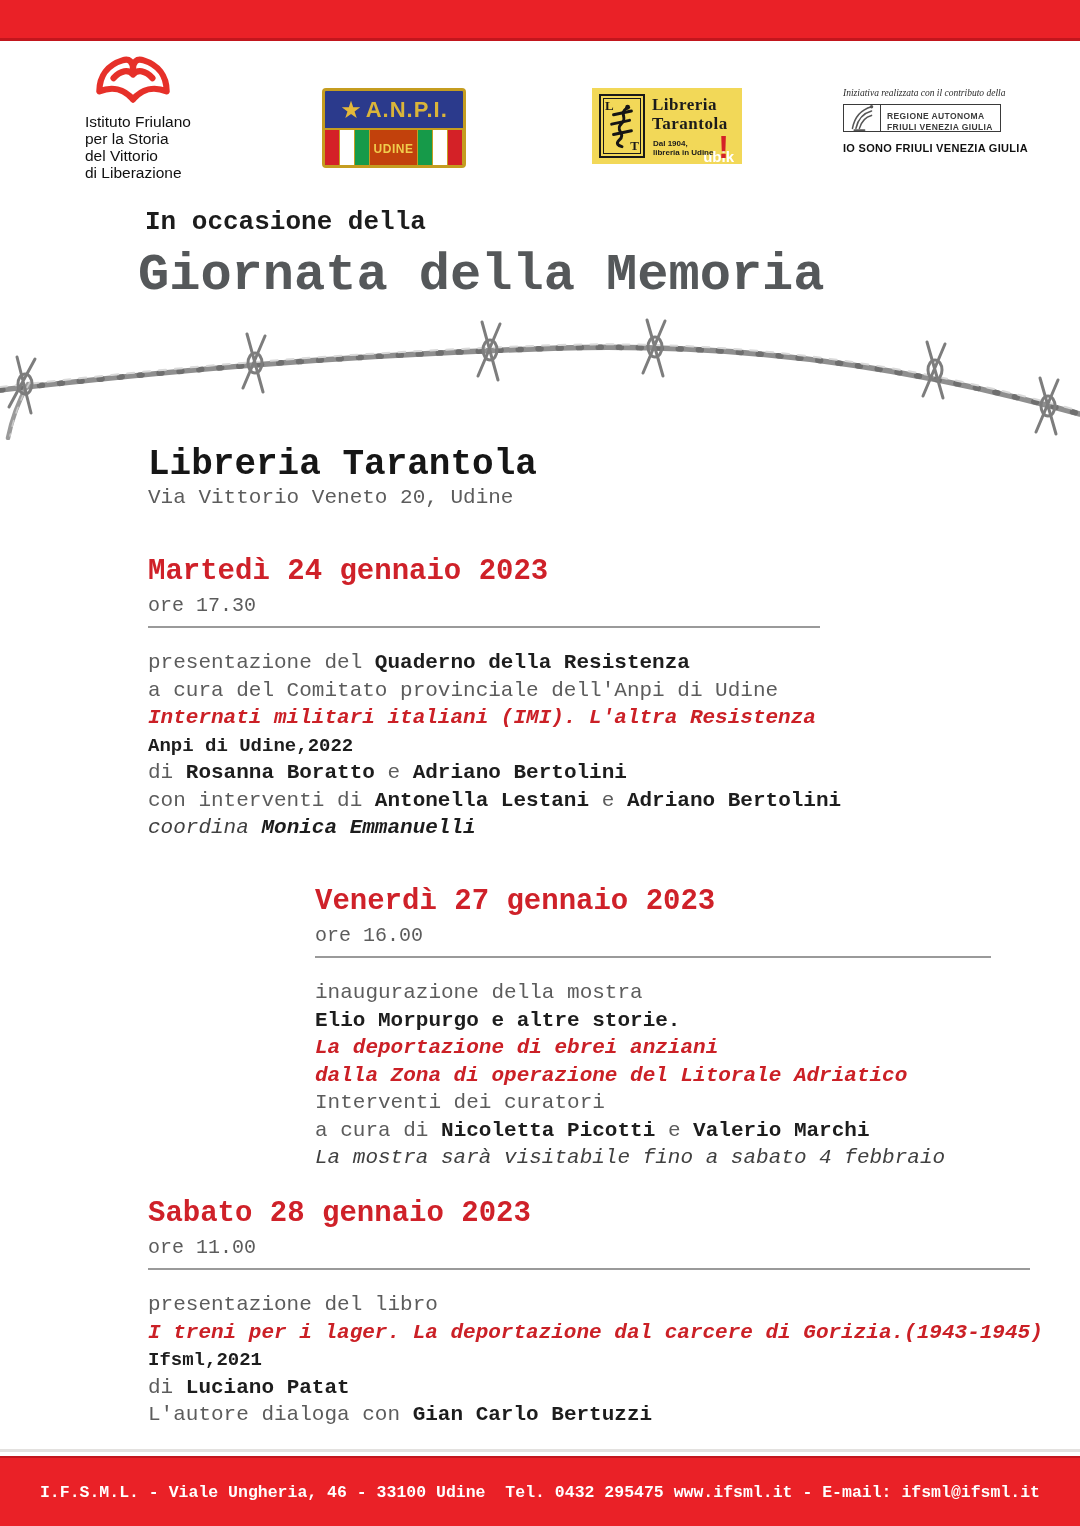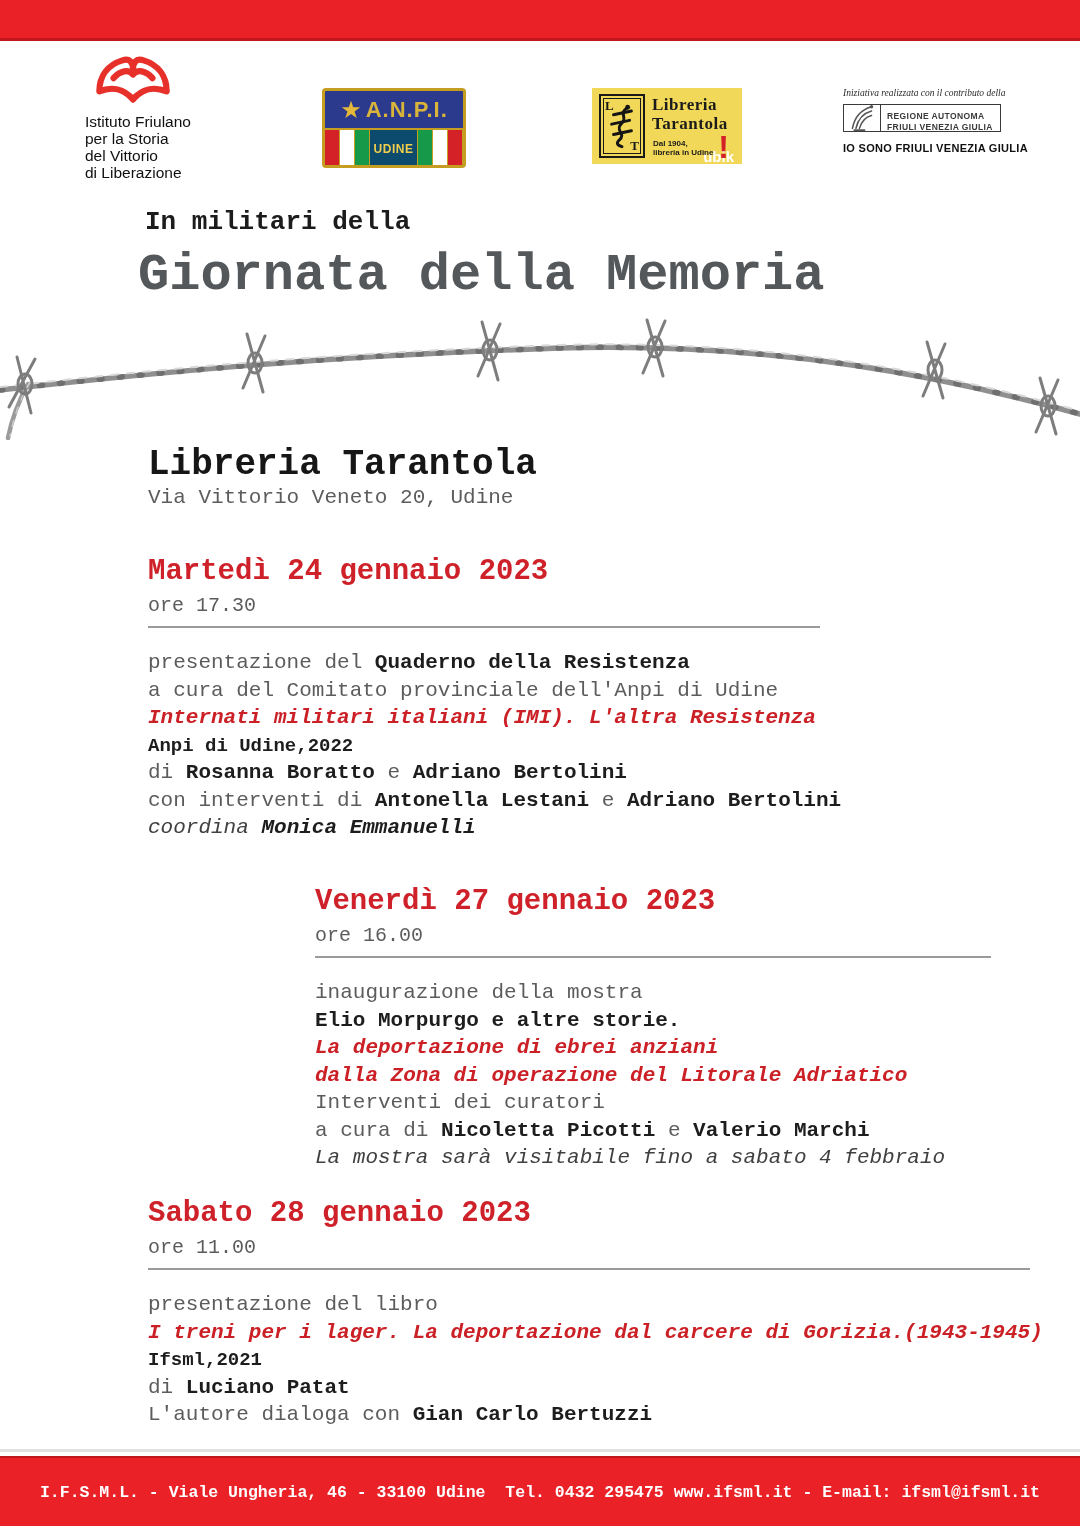--- a/index.html
+++ b/index.html
@@ -22,21 +22,21 @@
 
   .anpi-logo{position:absolute;left:322px;top:88px;width:144px;height:80px;border:3px solid #c59d20;border-radius:4px;background:#2b3a8c;box-sizing:border-box;overflow:hidden;}
   .anpi-top{height:37px;display:flex;align-items:center;justify-content:center;gap:4px;font-family:"Liberation Sans",sans-serif;}
   .anpi-star{color:#e4b83a;font-size:24px;line-height:24px;}
   .anpi-name{color:#d9b43a;font-weight:bold;font-size:22px;letter-spacing:1px;}
   .anpi-flag{height:37px;display:flex;border-top:2px solid #c59d20;}
   .anpi-flag div{height:100%;box-sizing:border-box;border-right:1px solid #c59d20;}
   .st-red{background:#d42127;width:15px;}
   .st-white{background:#ffffff;width:15px;}
   .st-green{background:#169a49;width:15px;}
-  .st-center{background:#0c4a6e;width:48px;display:flex;align-items:center;justify-content:center;}
+  .st-center{background:#c2410c;width:48px;display:flex;align-items:center;justify-content:center;}
   .anpi-city{color:#f0cd4c;font-family:"Liberation Sans",sans-serif;font-weight:bold;font-size:12px;letter-spacing:.5px;}
 
   .tarantola-logo{position:absolute;left:592px;top:88px;width:150px;height:76px;background:#f2d858;}
   .tar-box{position:absolute;left:7px;top:6px;width:46px;height:64px;border:2px solid #191919;box-shadow:inset 0 0 0 2px #f2d858, inset 0 0 0 3px #191919;box-sizing:border-box;}
   .tar-box .mono-l,.tar-box .mono-t{position:absolute;font-family:"Liberation Serif",serif;font-weight:bold;font-size:13px;color:#191919;}
   .mono-l{left:4px;top:2px;}
   .mono-t{right:4px;bottom:2px;}
   .tar-box svg{position:absolute;left:6px;top:7px;}
   .tar-title{position:absolute;left:60px;top:7px;font-family:"Liberation Serif",serif;font-weight:bold;font-size:17px;line-height:19px;letter-spacing:.5px;color:#1b1b1b;}
   .ubik{position:absolute;right:8px;top:36px;font-family:"Liberation Sans",sans-serif;font-weight:bold;font-size:15px;color:#ffffff;margin-top:24px;}
@@ -162,21 +162,21 @@
         </svg>
       </div>
       <div class="regione-box-text">
         <div>REGIONE AUTONOMA</div>
         <div>FRIULI VENEZIA GIULIA</div>
       </div>
     </div>
     <div class="fvg-tagline">IO SONO FRIULI VENEZIA GIULIA</div>
   </div>
 
-  <div class="intro-kicker">In militari della</div>
+  <div class="intro-kicker">In occasione della</div>
   <div class="poster-title">Giornata della Memoria</div>
 
   <svg class="barbed-wire" width="1080" height="122" viewBox="0 0 1080 122">
     <g fill="none" stroke-linecap="round">
       <path d="M0,72 C150,55 320,38 560,30 C780,24 950,60 1080,96" stroke="#8f8f8f" stroke-width="5.5"></path>
       <path d="M0,72 C150,55 320,38 560,30 C780,24 950,60 1080,96" stroke="#6f6f6f" stroke-width="5.5" stroke-dasharray="3 17"></path>
       <path d="M0,69 C150,52 320,35 560,27 C780,21 950,57 1080,93" stroke="#d9d9d9" stroke-width="2" stroke-dasharray="7 9"></path>
       <path d="M28,66 C18,84 12,100 8,120" stroke="#9a9a9a" stroke-width="4.5"></path>
       <path d="M30,64 C20,82 14,98 10,118" stroke="#c9c9c9" stroke-width="1.6" stroke-dasharray="6 8"></path>
       <g stroke="#7d7d7d" stroke-width="3">

